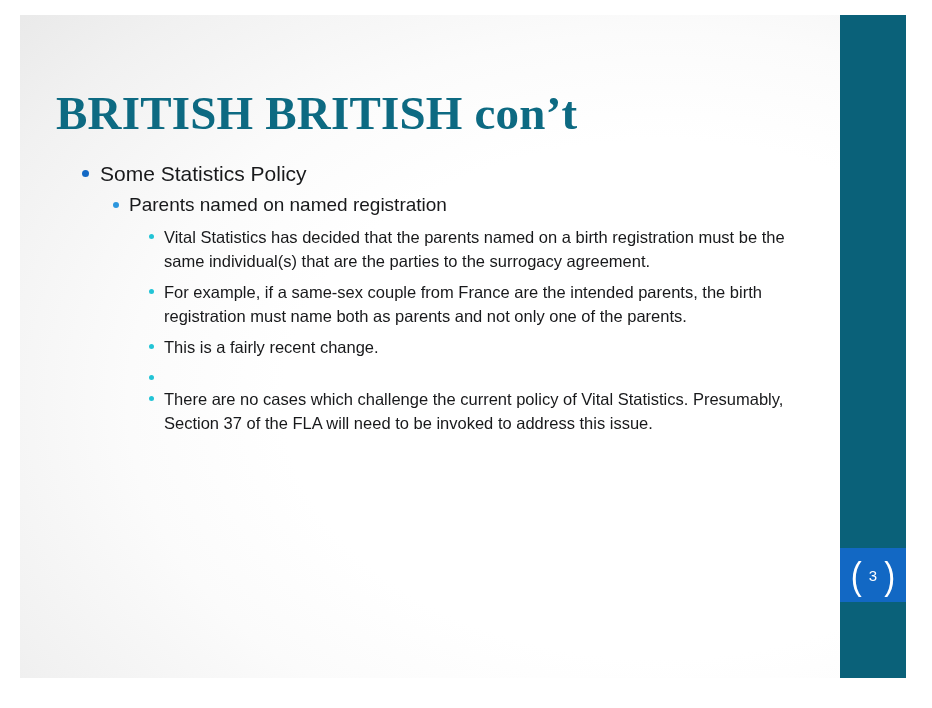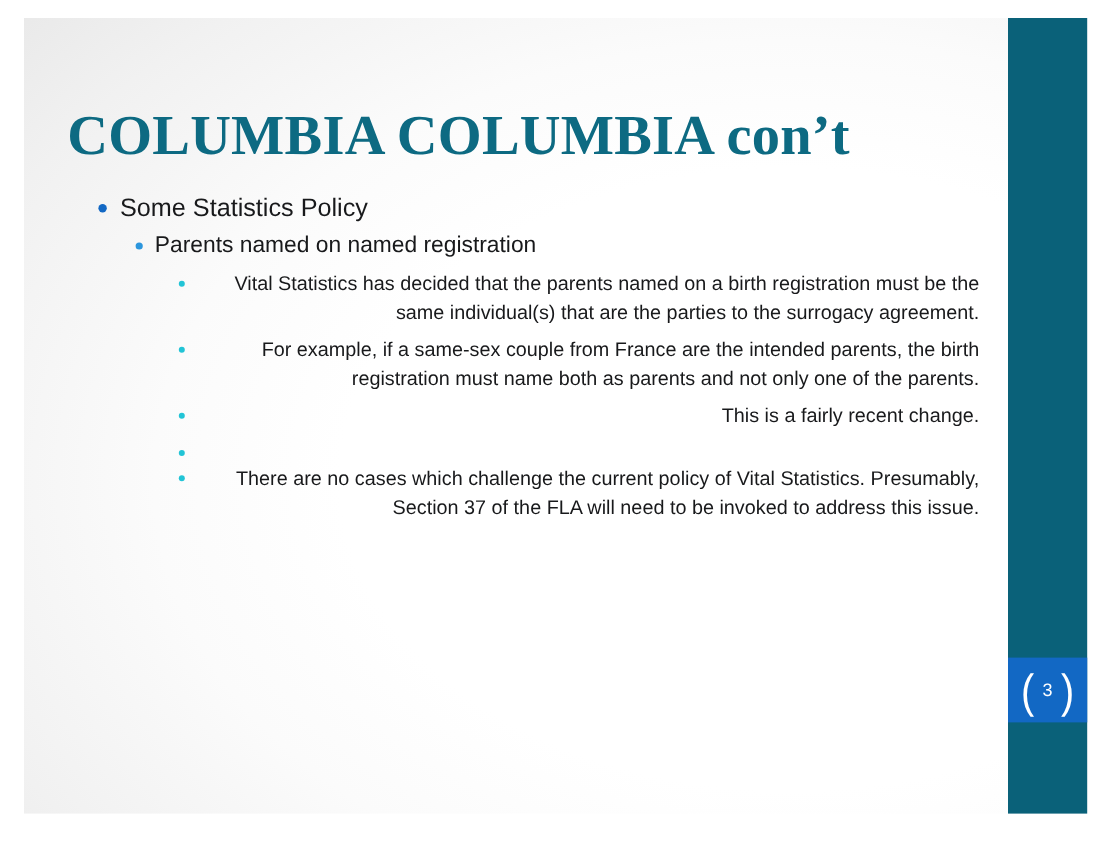--- a/index.html
+++ b/index.html
@@ -131,21 +131,21 @@
     background: #2c96dd;
     margin: 9px 10px 0 0;
   }
   .lvl2 .bullet-text {
     font-size: 19px;
     line-height: 1.30;
     color: #18191b;
   }
 
   
-  .lvl3 { margin: 0 0 7px 0; padding-left: 93px; text-align: right; }
+  .lvl3 { margin: 0 0 7px 0; padding-left: 93px; }
   .lvl3 .bullet-dot {
     width: 5px; height: 5px;
     background: #22c4d6;
     margin: 9px 10px 0 0;
   }
   .lvl3 .bullet-text {
     font-size: 16.5px;
     line-height: 1.46;
     color: #18191b;
   }
@@ -158,21 +158,21 @@
   <div id="slide-canvas"></div>
 
   <div id="side-bar"></div>
 
   <div id="page-badge">
     <span class="bracket left">(</span>
     <span class="page-num">3</span>
     <span class="bracket right">)</span>
   </div>
 
-  <h1 id="slide-title">COLUMBIA COLUMBIA con’t</h1>
+  <h1 id="slide-title">BRITISH BRITISH con’t</h1>
 
   <div id="body-content">
 
     <div class="bullet-row lvl1">
       <span class="bullet-dot"></span>
       <span class="bullet-text">Some Statistics Policy</span>
     </div>
 
     <div class="bullet-row lvl2">
       <span class="bullet-dot"></span>

